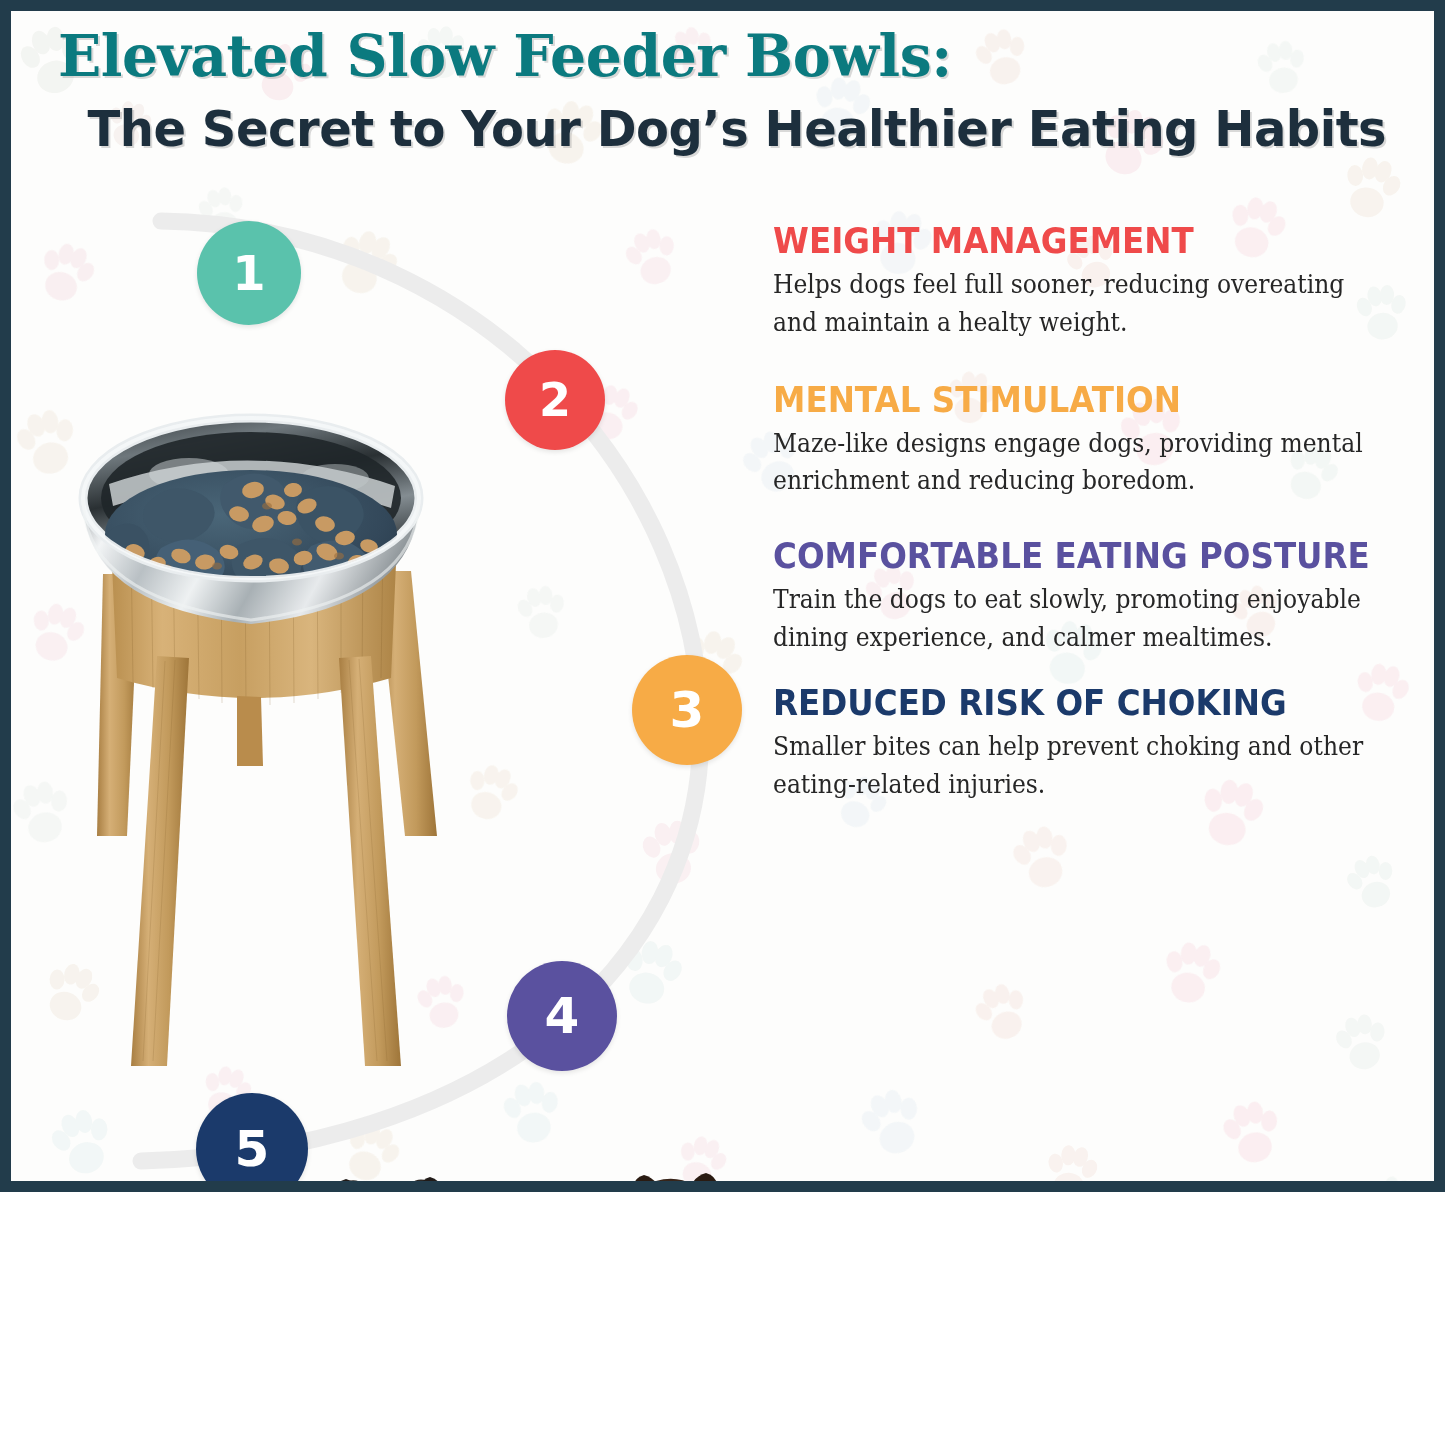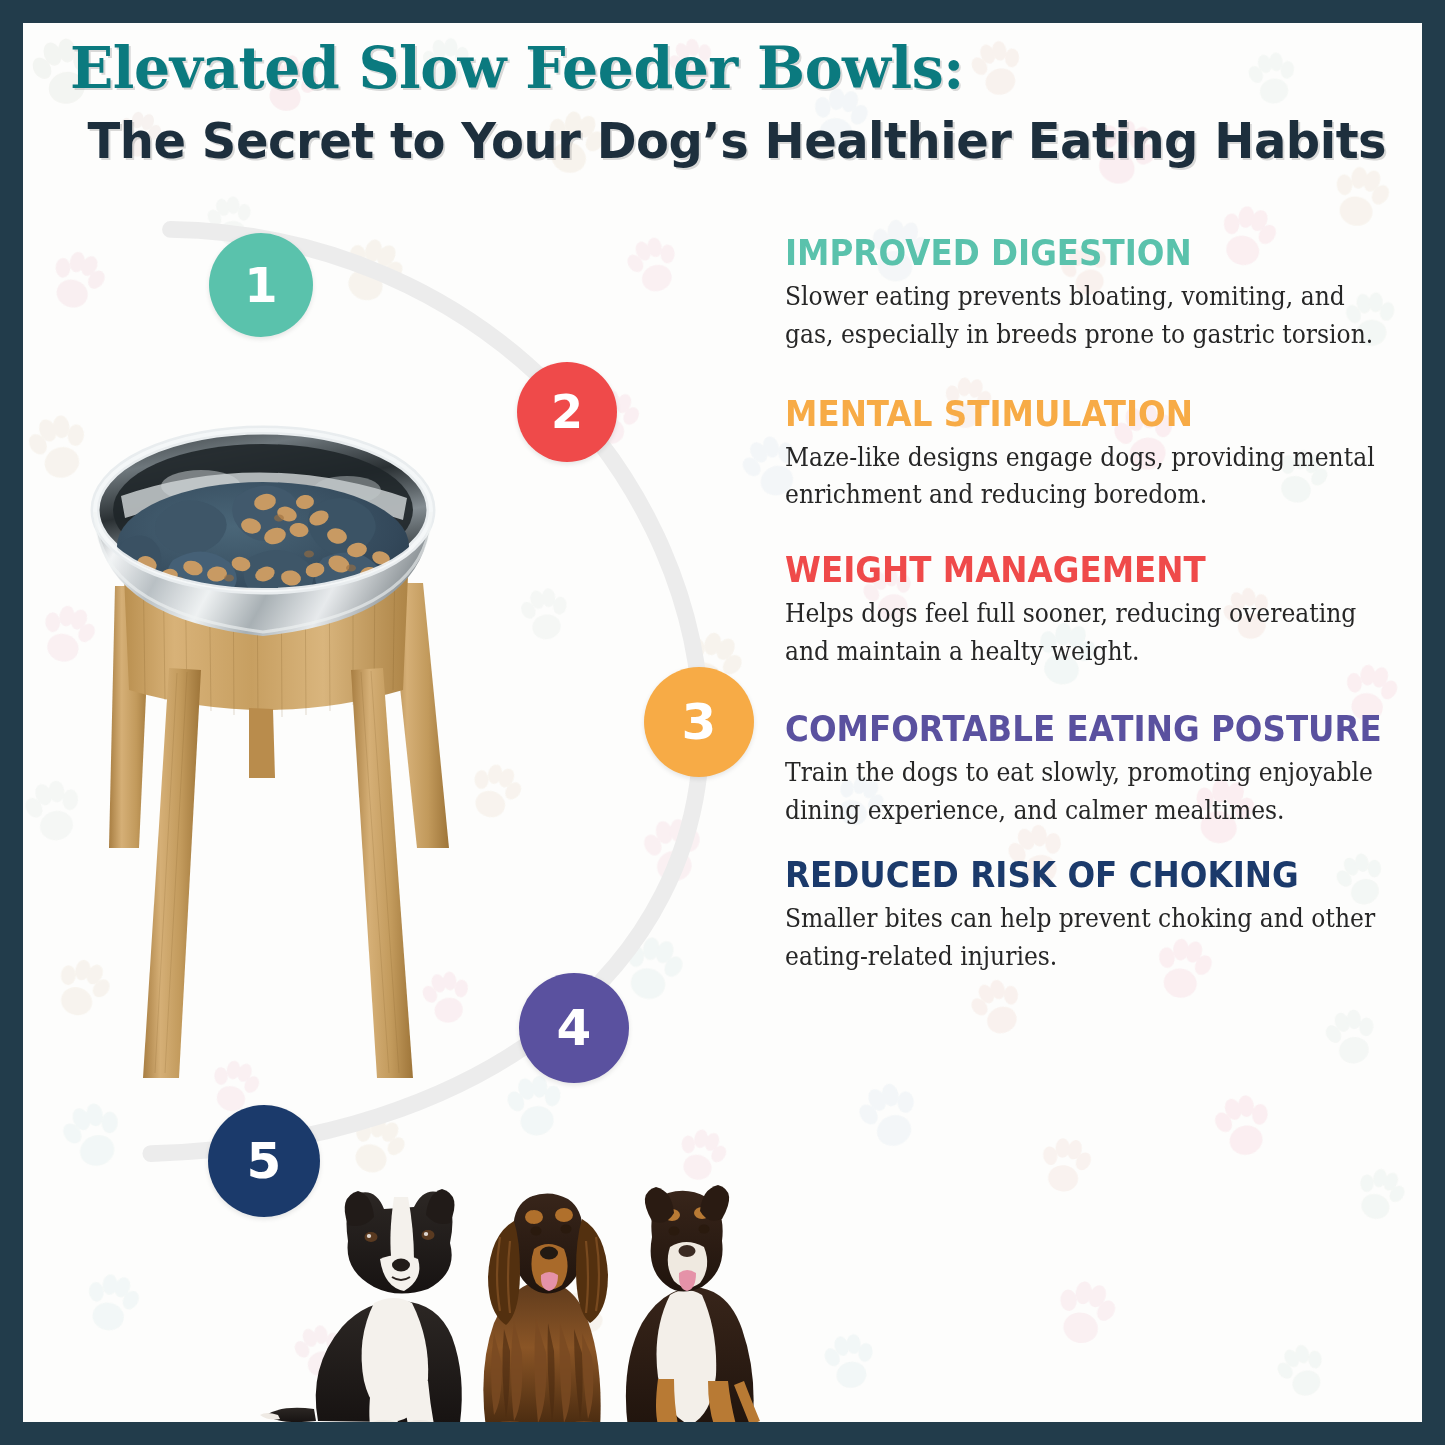--- a/index.html
+++ b/index.html
@@ -10,24 +10,24 @@
   body {
     width: 1445px;
     height: 1445px;
     font-family: "Liberation Sans", sans-serif;
     overflow: hidden;
   }
 
   #poster {
     position: relative;
     width: 1445px;
-    height: 1445px;
+    height: 1192px;
     background: #223c4b;
     box-sizing: border-box;
-    padding: 23px;
+    padding: 11px;
   }
   #canvas {
     position: relative;
     width: 100%;
     height: 100%;
     background: #fdfdfc;
     overflow: hidden;
   }
 
   
@@ -526,31 +526,27 @@
 
         <ellipse cx="436" cy="78" rx="5.5" ry="4.5" fill="#2a1a0e"></ellipse>
         <ellipse cx="466" cy="76" rx="5.5" ry="4.5" fill="#2a1a0e"></ellipse>
 
         <path d="M 414 68 Q 398 40 418 34 Q 434 38 436 60 Q 428 74 414 68 Z" fill="#2a1b12"></path>
         <path d="M 484 66 Q 500 38 480 32 Q 464 36 462 58 Q 470 72 484 66 Z" fill="#2a1b12"></path>
       </g>
     </svg>
 
     <div id="benefits">
-      <div class="benefit" id="benefit-0">
-        <h2 class="benefit-heading" style="color: rgb(90, 194, 172);">IMPROVED DIGESTION</h2>
-        <p class="benefit-body">Slower eating prevents bloating, vomiting, and gas, especially in breeds prone to gastric torsion.</p>
+      <div class="benefit" id="benefit-1">
+        <h2 class="benefit-heading" style="color: rgb(239, 74, 74);">WEIGHT MANAGEMENT</h2>
+        <p class="benefit-body">Helps dogs feel full sooner, reducing overeating and maintain a healty weight.</p>
       </div>
       <div class="benefit" id="benefit-2">
         <h2 class="benefit-heading" style="color: rgb(247, 171, 70);">MENTAL STIMULATION</h2>
         <p class="benefit-body">Maze-like designs engage dogs, providing mental enrichment and reducing boredom.</p>
-      </div>
-      <div class="benefit" id="benefit-1">
-        <h2 class="benefit-heading" style="color: rgb(239, 74, 74);">WEIGHT MANAGEMENT</h2>
-        <p class="benefit-body">Helps dogs feel full sooner, reducing overeating and maintain a healty weight.</p>
       </div>
       <div class="benefit" id="benefit-3">
         <h2 class="benefit-heading" style="color: rgb(90, 81, 159);">COMFORTABLE EATING POSTURE</h2>
         <p class="benefit-body">Train the dogs to eat slowly, promoting enjoyable dining experience, and calmer mealtimes.</p>
       </div>
       <div class="benefit" id="benefit-4">
         <h2 class="benefit-heading" style="color: rgb(27, 58, 107);">REDUCED RISK OF CHOKING</h2>
         <p class="benefit-body">Smaller bites can help prevent choking and other eating-related injuries.</p>
       </div>
     </div>

